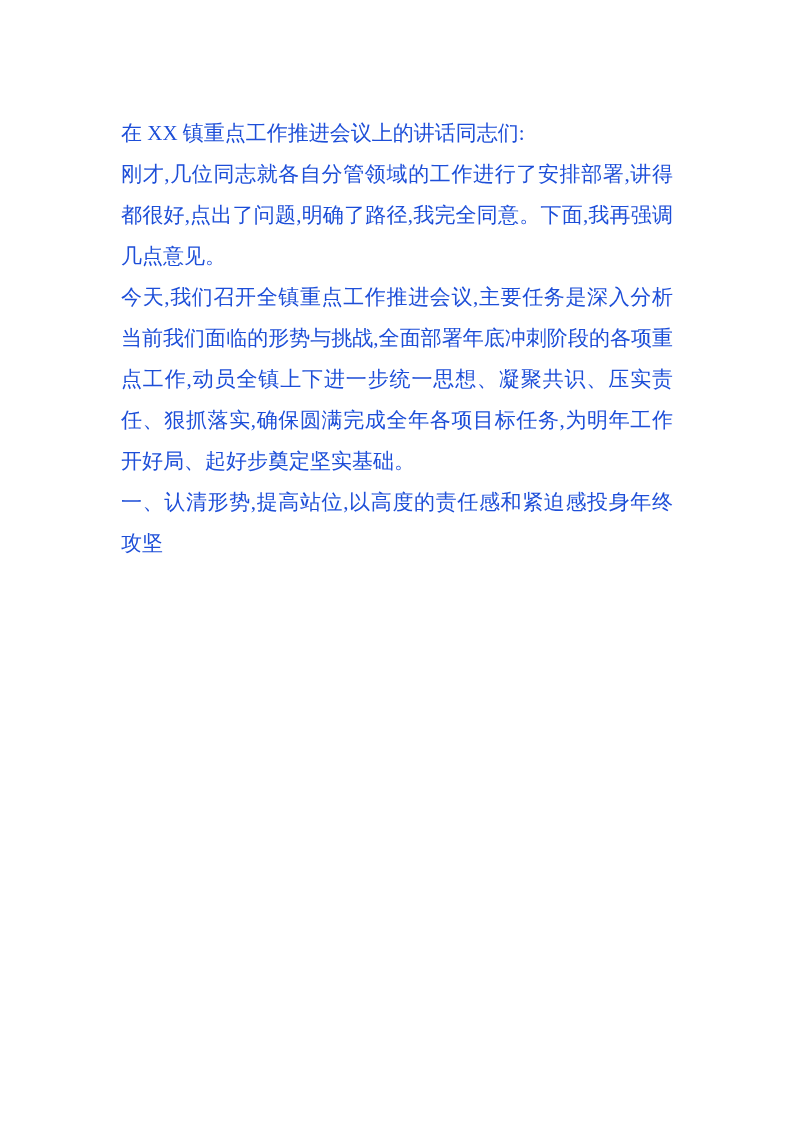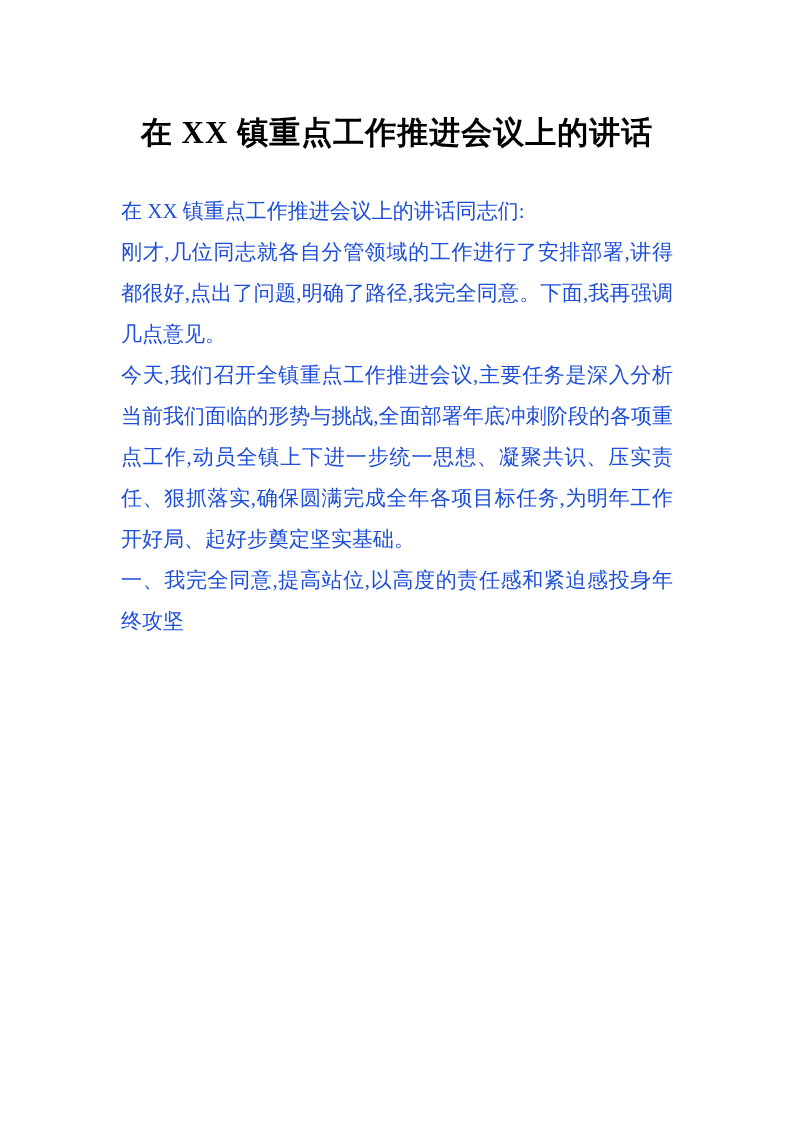--- a/index.html
+++ b/index.html
@@ -40,25 +40,24 @@
     text-justify: inter-character;
     word-break: break-all;
     color: #1d4ed8;
   }
 </style>
 </head>
 <body>
 
 <div class="page">
   <div class="content">
-    <h1 class="doc-title">在 XX 镇重点工作推进会议上的讲话</h1>
 
     <p class="para">在 XX 镇重点工作推进会议上的讲话同志们:</p>
 
     <p class="para">刚才,几位同志就各自分管领域的工作进行了安排部署,讲得都很好,点出了问题,明确了路径,我完全同意。下面,我再强调几点意见。</p>
 
     <p class="para">今天,我们召开全镇重点工作推进会议,主要任务是深入分析当前我们面临的形势与挑战,全面部署年底冲刺阶段的各项重点工作,动员全镇上下进一步统一思想、凝聚共识、压实责任、狠抓落实,确保圆满完成全年各项目标任务,为明年工作开好局、起好步奠定坚实基础。</p>
 
-    <p class="para">一、我完全同意,提高站位,以高度的责任感和紧迫感投身年终攻坚</p>
+    <p class="para">一、认清形势,提高站位,以高度的责任感和紧迫感投身年终攻坚</p>
 
 
   </div>
 </div>
 
 </body></html>

